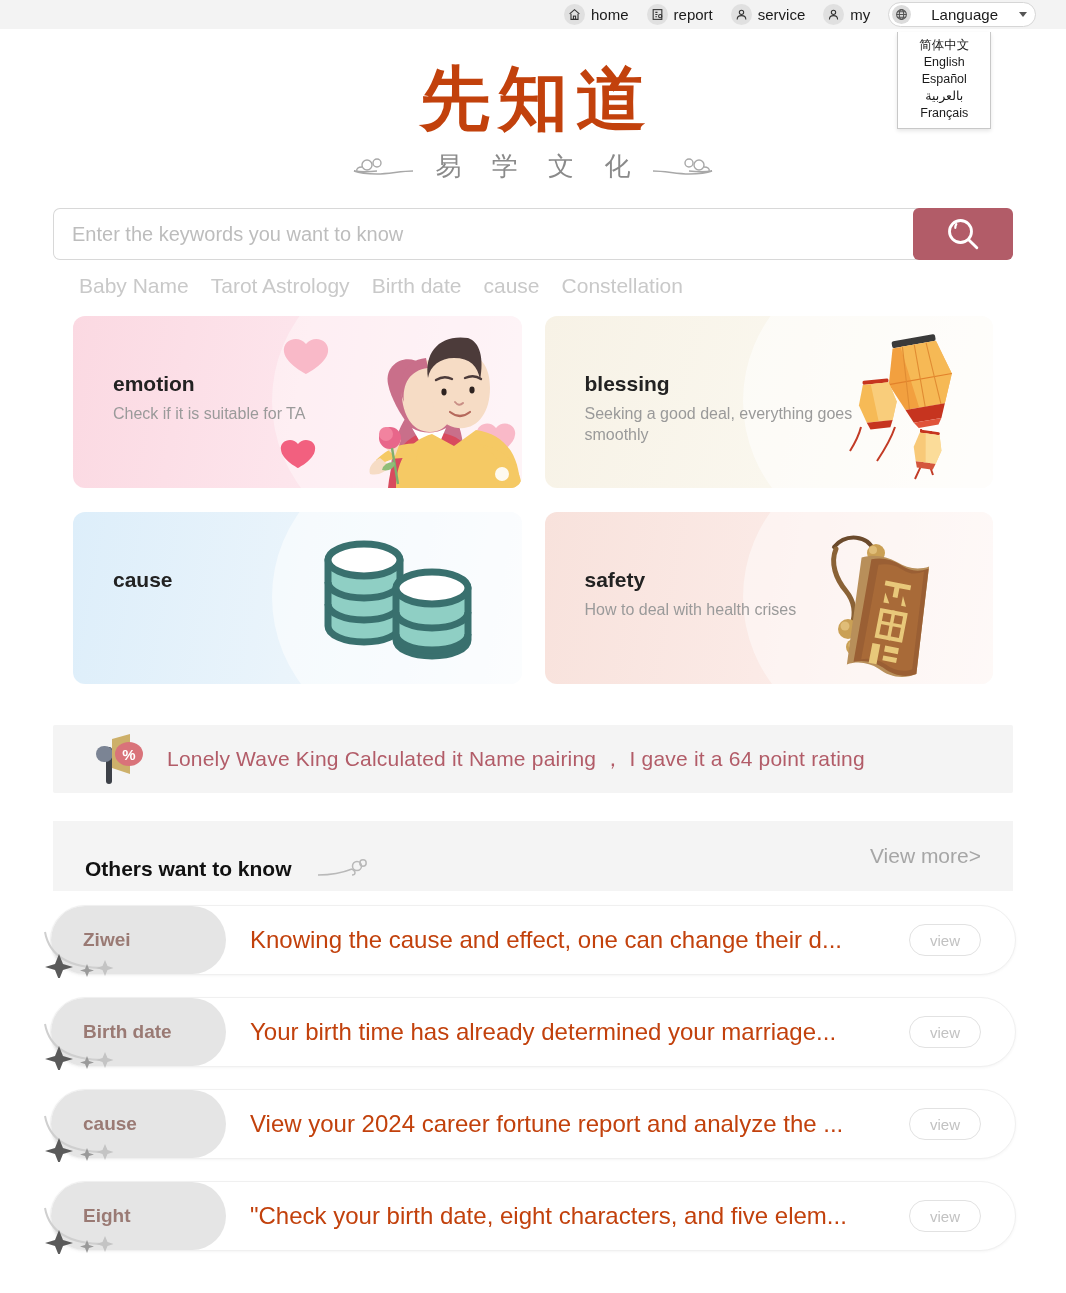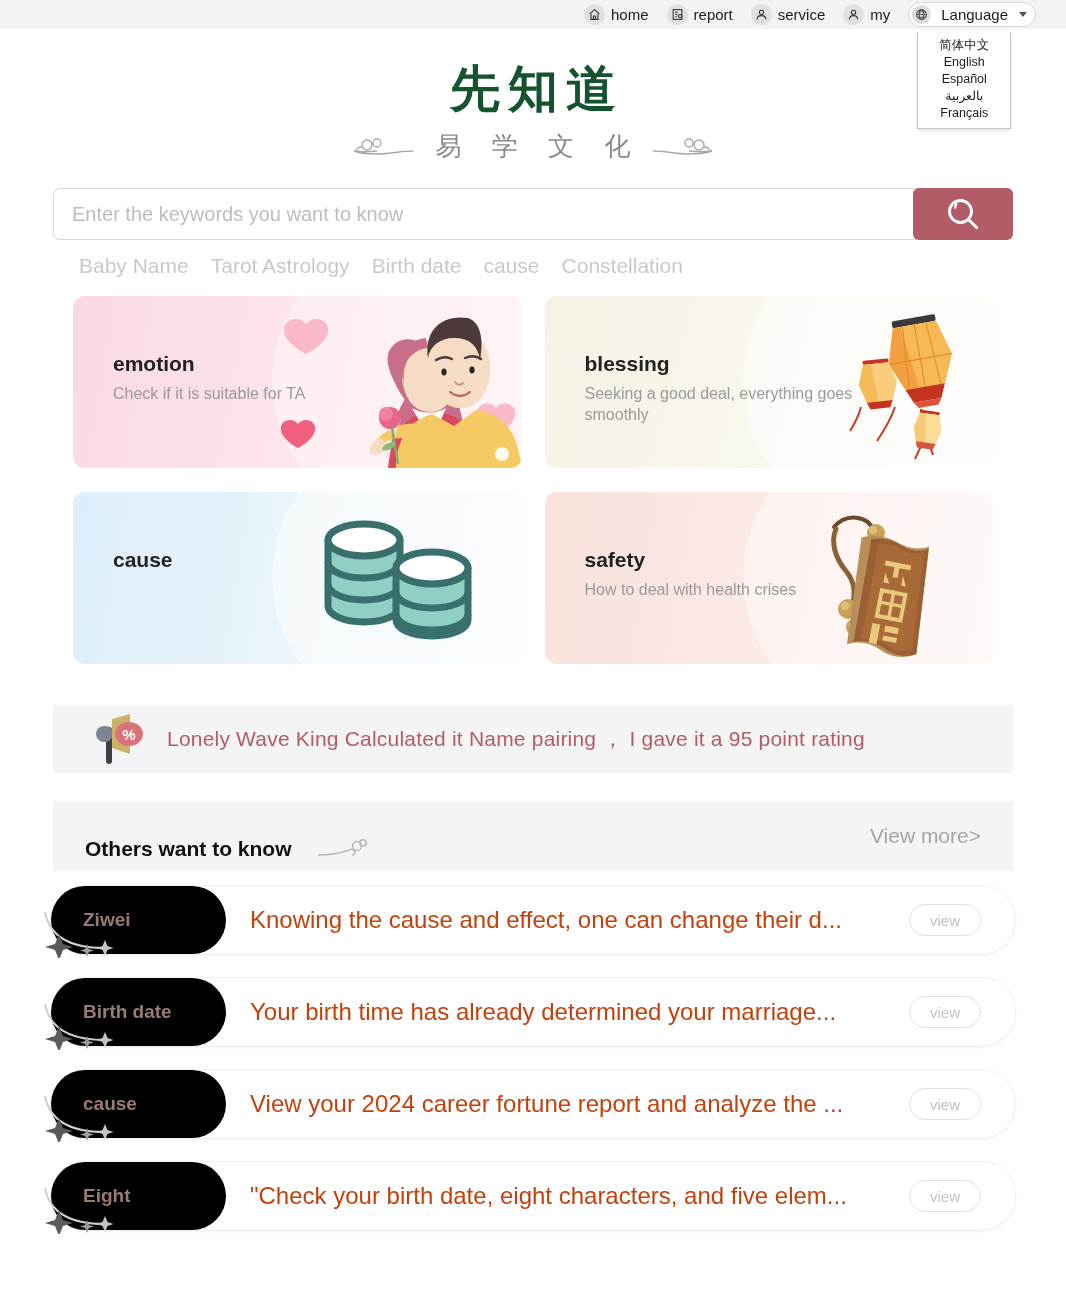--- a/index.html
+++ b/index.html
@@ -30,21 +30,21 @@
   }
   .navicon {
     width: 21px; height: 21px; border-radius: 50%;
     background: #e0e0e0;
     display: flex; align-items: center; justify-content: center;
     flex: 0 0 auto;
   }
   .navicon svg { display:block; }
   .lang-wrap { position: relative; }
   .lang-btn {
-    display: flex; align-items: center; gap: 10px;
+    display: flex; align-items: center; gap: 20px;
     background: #fff; border: 1px solid #d6d6d6;
     border-radius: 14px;
     padding: 2px 8px 2px 3px;
     font-size: 15px; color: #1a1a1a; cursor: pointer;
     line-height: 1;
   }
   .lang-btn .navicon { background:#dcdcdc; width:19px; height:19px; }
   .caret {
     width: 0; height: 0;
     border-left: 4px solid transparent;
@@ -68,22 +68,22 @@
     font-size: 12.5px;
     color: #1a1a1a;
     line-height: 17px;
     cursor: pointer;
   }
 
   
   .logo-area { text-align: center; padding-top: 35px; }
   .logo-main {
     font-family: "DejaVu Serif", "Liberation Serif", serif;
-    font-size: 50px;
-    color: #14532d;
+    font-size: 70px;
+    color: #c2410c;
     letter-spacing: 8px;
     font-weight: 700;
     line-height: 1;
     text-indent: 8px;
   }
   .logo-sub-row {
     display: flex; align-items: center; justify-content: center;
     gap: 10px; margin-top: 15px;
   }
   .logo-sub {
@@ -207,21 +207,21 @@
     background: #fff;
     border: 1px solid #f0f0f0;
     border-radius: 35px;
     display: flex; align-items: center;
     box-shadow: 0 1px 3px rgba(0,0,0,.045);
     cursor: pointer;
   }
   .row-tag {
     width: 175px; height: 68px;
     border-radius: 35px;
-    background: #000000;
+    background: #e5e5e5;
     display: flex; align-items: center;
     padding-left: 32px;
     font-size: 19px; font-weight: 700; color: #9a7a74;
     flex: 0 0 auto;
     position: relative; z-index: 2;
   }
   .row-text {
     flex: 1;
     padding-left: 24px;
     font-size: 24px; color: #c2410c;
@@ -474,21 +474,21 @@
   </div>
 
   <div class="announce">
     <svg width="60" height="54" viewBox="0 0 60 54">
       <rect x="21" y="15" width="6" height="37" rx="3" fill="#3d4148"></rect>
       <rect x="11" y="14" width="17" height="16" rx="8" fill="#7b8494"></rect>
       <path d="M27 7 L45 2 L45 42 L27 36 Z" fill="#cdb06a"></path>
       <ellipse cx="44" cy="22" rx="14" ry="12" fill="#d9737a"></ellipse>
       <text x="44" y="28" font-family="'Liberation Sans',sans-serif" font-size="15" font-weight="700" fill="#fff" text-anchor="middle">%</text>
     </svg>
-    <div class="announce-text">Lonely Wave King Calculated it  Name pairing ，  I gave it a 95 point rating</div>
+    <div class="announce-text">Lonely Wave King Calculated it  Name pairing ，  I gave it a 64 point rating</div>
   </div>
 
   <div class="others-head">
     <div class="others-left">
       <div class="others-title">Others want to know</div>
       <svg width="54" height="24" viewBox="0 0 54 24" fill="none" stroke="#b9b9b9" stroke-width="1.5">
         <path d="M2 18 C14 18 26 16 36 12"></path>
         <circle cx="41" cy="9" r="4.5"></circle>
           <circle cx="47" cy="6" r="3.2"></circle>
         <path d="M36 12 C40 14 40 18 36 18"></path>

